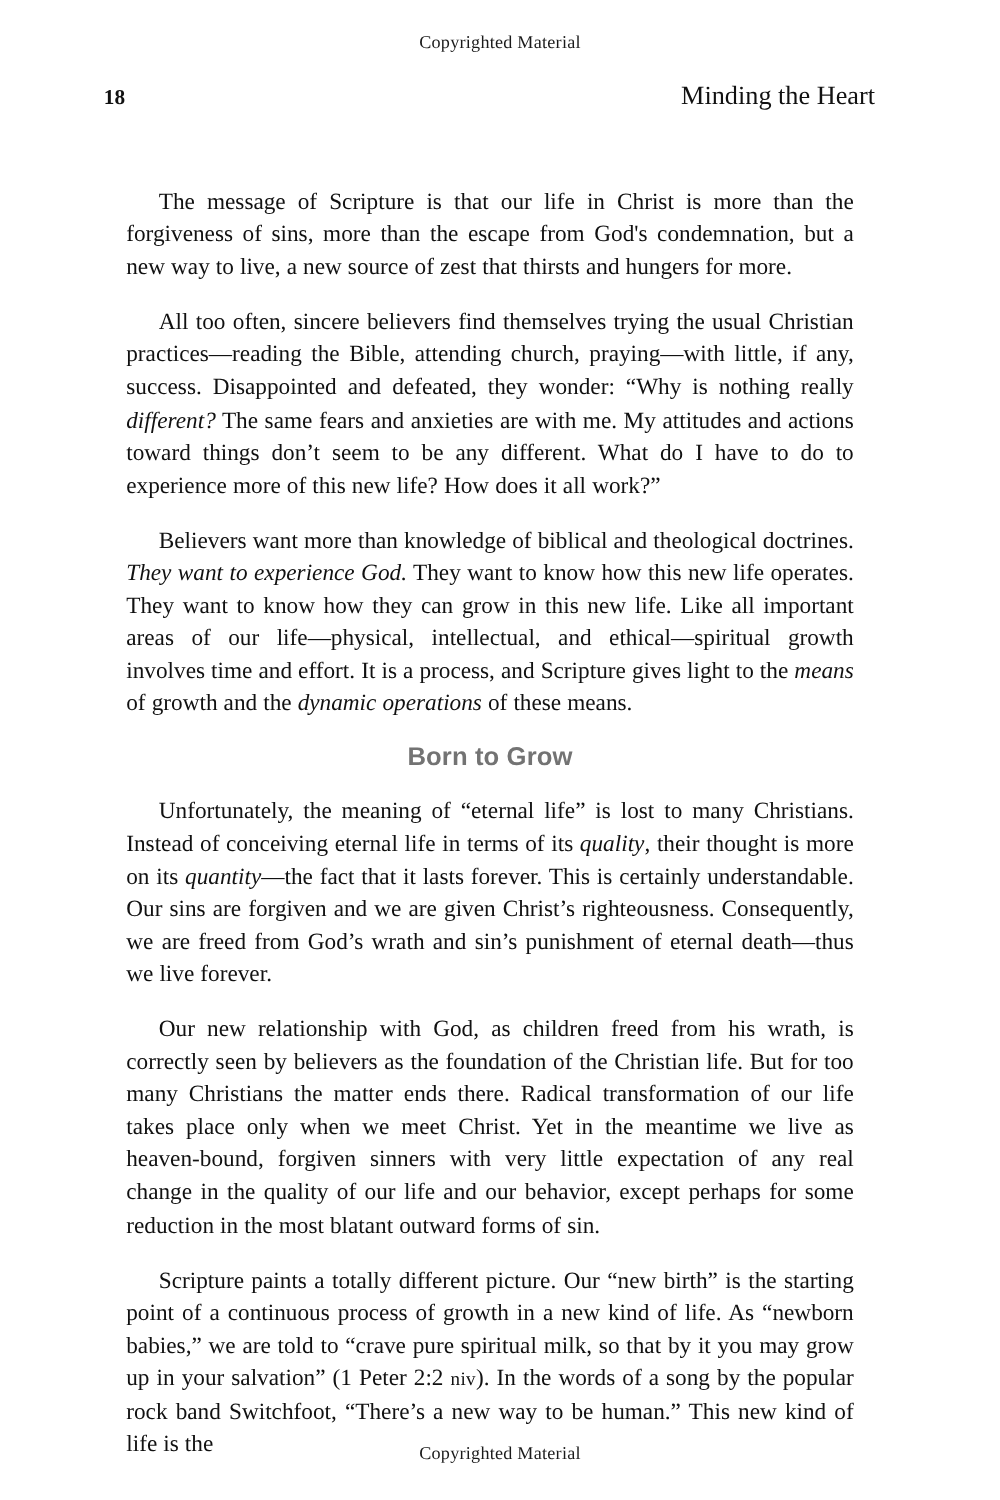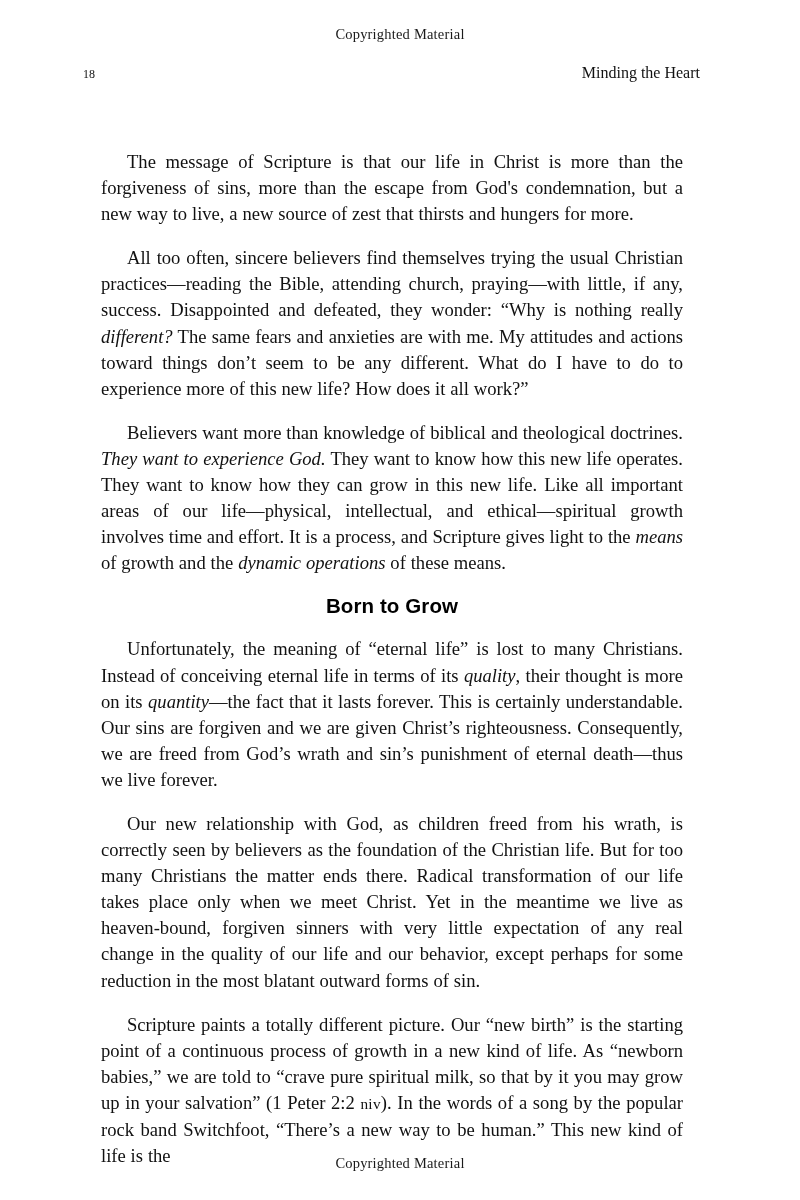--- a/index.html
+++ b/index.html
@@ -47,25 +47,25 @@
     top: 64px;
     left: 83px;
     width: 617px;
     display: flex;
     justify-content: space-between;
     align-items: baseline;
     font-size: 16.5px;
     color: #111111;
   }
   .folio {
-    font-weight: normal;
-    font-size: 12px;
+    font-weight: bold;
+    font-size: 17px;
   }
   .book-title {
-    font-size: 16px;
+    font-size: 21px;
     margin-left: 31px;
   }
   .body-col {
     position: absolute;
     top: 131px;
     left: 83px;
     width: 618px;
   }
   p.para {
     margin: 18px;
@@ -77,21 +77,21 @@
     -webkit-hyphens: auto;
     word-spacing: 0.2px;
   }
   h2.section-head {
     margin: 17px 0 2px 0;
     text-align: center;
     font-family: "Liberation Sans", sans-serif;
     font-size: 20.5px;
     font-weight: bold;
     letter-spacing: 0.1px;
-    color: #000000;
+    color: #737373;
   }
   em {
   }
   .sc {
     font-size: 0.82em;
     letter-spacing: 0.3px;
   }
 </style>
 </head>
 <body>

